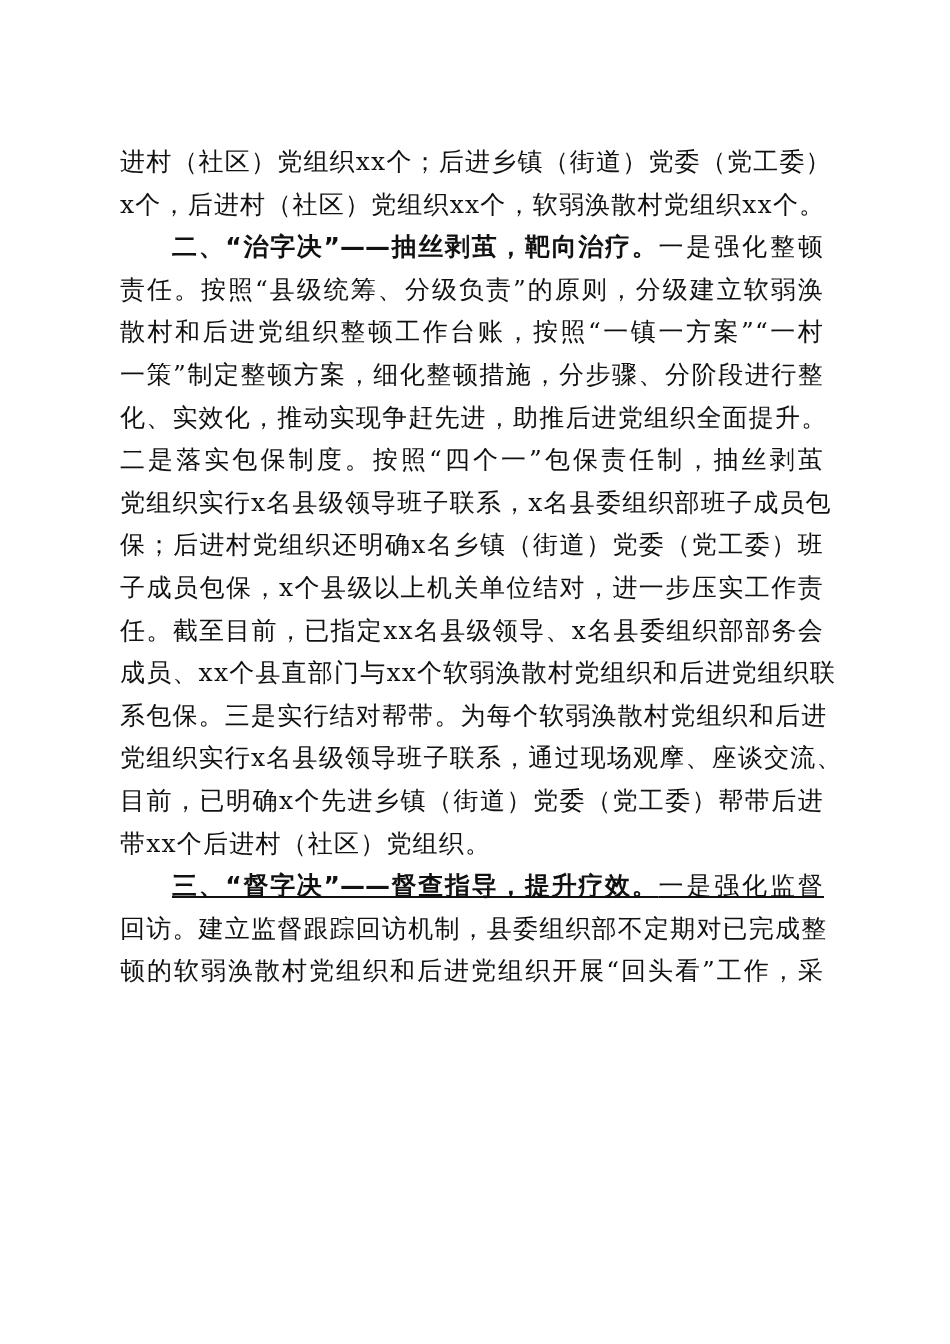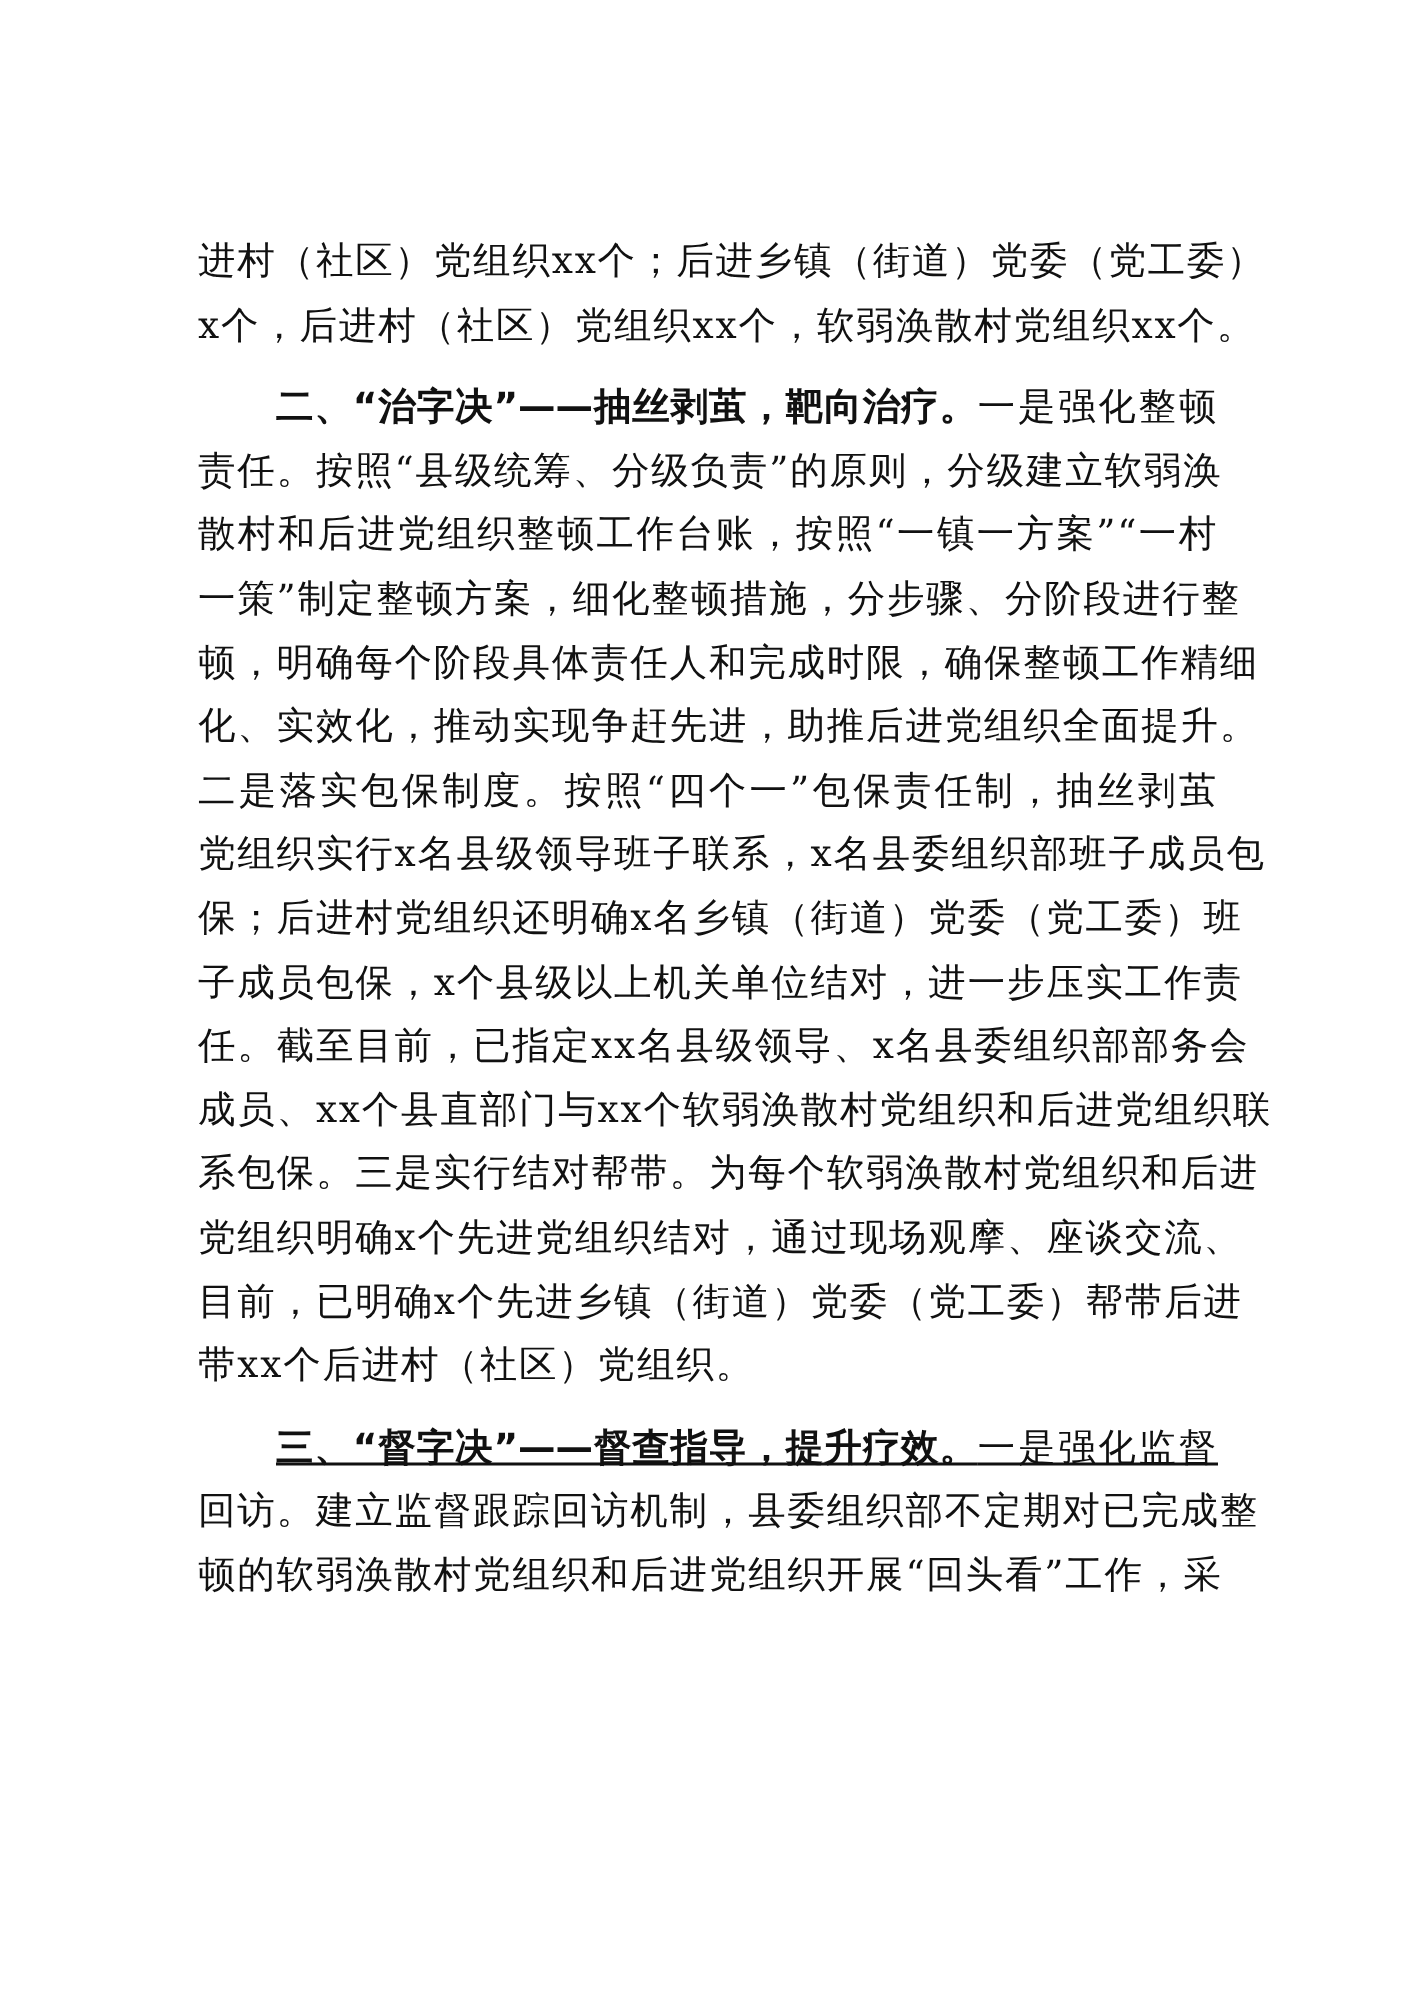--- a/index.html
+++ b/index.html
@@ -8,50 +8,49 @@
     position: absolute;
     left: 120px;
     top: 141px;
     width: 704px;
     font-family: "DejaVu Serif", "Liberation Serif", serif;
     font-size: 25px;
     line-height: 42.6px;
     color: #111111;
     letter-spacing: 1.2px;
   }
-  .para { margin: 12px; text-align: justify; text-align-last: left; }
+  .para { margin: 0; text-align: justify; text-align-last: left; }
   .heading { font-family: "DejaVu Sans", "Liberation Sans", sans-serif; font-weight: bold; letter-spacing: 0; }
   .line { display: block; white-space: nowrap; text-align: justify; text-align-last: justify; }
   .line.last { text-align-last: left; }
 </style>
 </head>
 <body>
 
 <div class="page">
 
   <p class="para">
     <span class="line">进村（社区）党组织xx个；后进乡镇（街道）党委（党工委）</span>
     <span class="line last">x个，后进村（社区）党组织xx个，软弱涣散村党组织xx个。</span>
   </p>
 
   <p class="para">
     <span class="line" style="padding-left:52px;"><span class="heading">二、“治字决”——抽丝剥茧，靶向治疗。</span><span>一是强化整顿</span></span>
     <span class="line">责任。按照“县级统筹、分级负责”的原则，分级建立软弱涣</span>
     <span class="line">散村和后进党组织整顿工作台账，按照“一镇一方案”“一村</span>
     <span class="line">一策”制定整顿方案，细化整顿措施，分步骤、分阶段进行整</span>
-    <span class="line">顿，明确每个阶段具体责任人和完成时限，确保整顿工作精细</span>
     <span class="line">化、实效化，推动实现争赶先进，助推后进党组织全面提升。</span>
     <span class="line">二是落实包保制度。按照“四个一”包保责任制，抽丝剥茧</span>
     <span class="line">党组织实行x名县级领导班子联系，x名县委组织部班子成员包</span>
     <span class="line">保；后进村党组织还明确x名乡镇（街道）党委（党工委）班</span>
     <span class="line">子成员包保，x个县级以上机关单位结对，进一步压实工作责</span>
     <span class="line">任。截至目前，已指定xx名县级领导、x名县委组织部部务会</span>
     <span class="line">成员、xx个县直部门与xx个软弱涣散村党组织和后进党组织联</span>
     <span class="line">系包保。三是实行结对帮带。为每个软弱涣散村党组织和后进</span>
-    <span class="line">党组织明确x个先进党组织结对，通过现场观摩、座谈交流、</span>
+    <span class="line">党组织实行x名县级领导班子联系，通过现场观摩、座谈交流、</span>
     <span class="line">目前，已明确x个先进乡镇（街道）党委（党工委）帮带后进</span>
     <span class="line last">带xx个后进村（社区）党组织。</span>
   </p>
 
   <p class="para">
     <span class="line" style="padding-left:52px;text-decoration:underline;"><span class="heading">三、“督字决”——督查指导，提升疗效。</span><span>一是强化监督</span></span>
     <span class="line">回访。建立监督跟踪回访机制，县委组织部不定期对已完成整</span>
     <span class="line">顿的软弱涣散村党组织和后进党组织开展“回头看”工作，采</span>
   </p>
 

